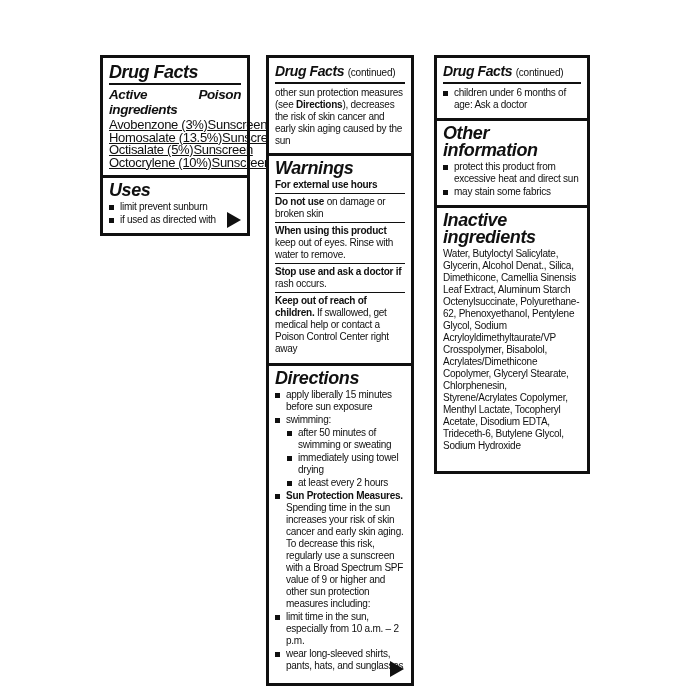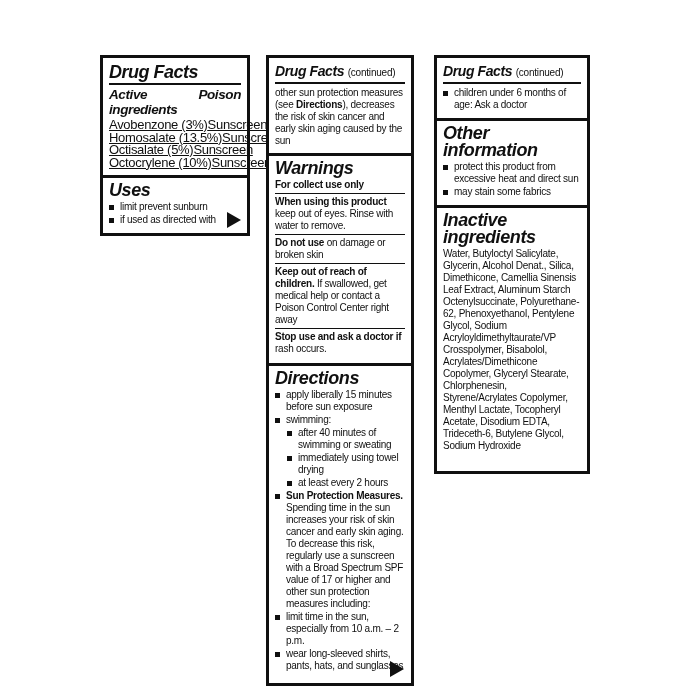--- a/index.html
+++ b/index.html
@@ -132,37 +132,37 @@
   <div class="panel panel-mid">
     <div class="section">
       <div>
         <span class="df-title-sm"><span>Drug Facts</span> <span class="continued">(continued)</span></span>
       </div>
       <div class="title-rule"></div>
       <div class="body-text"><span>other sun protection measures (see </span><span class="b">Directions</span><span>), decreases the risk of skin cancer and early skin aging caused by the sun</span></div>
     </div>
     <div class="section">
       <div class="sec-heading">Warnings</div>
-      <div class="body-text warn-first b">For collect use only</div>
+      <div class="body-text warn-first b">For external use hours</div>
       <div class="body-text">
+          <div class="warn-item"><span class="b">Do not use</span><span> on damage or broken skin</span></div>
           <div class="warn-item"><span class="b">When using this product</span><span> keep out of eyes. Rinse with water to remove.</span></div>
-          <div class="warn-item"><span class="b">Do not use</span><span> on damage or broken skin</span></div>
+          <div class="warn-item"><span class="b">Stop use and ask a doctor if</span><span> rash occurs.</span></div>
           <div class="warn-item"><span class="b">Keep out of reach of children.</span><span> If swallowed, get medical help or contact a Poison Control Center right away</span></div>
-          <div class="warn-item"><span class="b">Stop use and ask a doctor if</span><span> rash occurs.</span></div>
         </div>
     </div>
     <div class="section" style="padding-bottom:10px;">
       <div class="sec-heading">Directions</div>
       <div class="body-text">
           <div class="bullet"><span class="sq"></span><span><span>apply liberally 15 minutes before sun exposure</span></span></div>
           <div class="bullet"><span class="sq"></span><span><span>swimming:</span></span></div>
-          <div class="bullet l2"><span class="sq"></span><span><span>after 40 minutes of swimming or sweating</span></span></div>
+          <div class="bullet l2"><span class="sq"></span><span><span>after 50 minutes of swimming or sweating</span></span></div>
           <div class="bullet l2"><span class="sq"></span><span><span>immediately using towel drying</span></span></div>
           <div class="bullet l2"><span class="sq"></span><span><span>at least every 2 hours</span></span></div>
-          <div class="bullet"><span class="sq"></span><span><span class="b">Sun Protection Measures.</span><span> Spending time in the sun increases your risk of skin cancer and early skin aging. To decrease this risk, regularly use a sunscreen with a Broad Spectrum SPF value of 17 or higher and other sun protection measures including:</span></span></div>
+          <div class="bullet"><span class="sq"></span><span><span class="b">Sun Protection Measures.</span><span> Spending time in the sun increases your risk of skin cancer and early skin aging. To decrease this risk, regularly use a sunscreen with a Broad Spectrum SPF value of 9 or higher and other sun protection measures including:</span></span></div>
           <div class="bullet"><span class="sq"></span><span><span>limit time in the sun, especially from 10 a.m. – 2 p.m.</span></span></div>
           <div class="bullet"><span class="sq"></span><span><span>wear long-sleeved shirts, pants, hats, and sunglasses</span></span></div>
         </div>
       <div class="arrow arrow-directions"></div>
     </div>
   </div>
 
   <div class="panel panel-right">
     <div class="section">
       <div>

